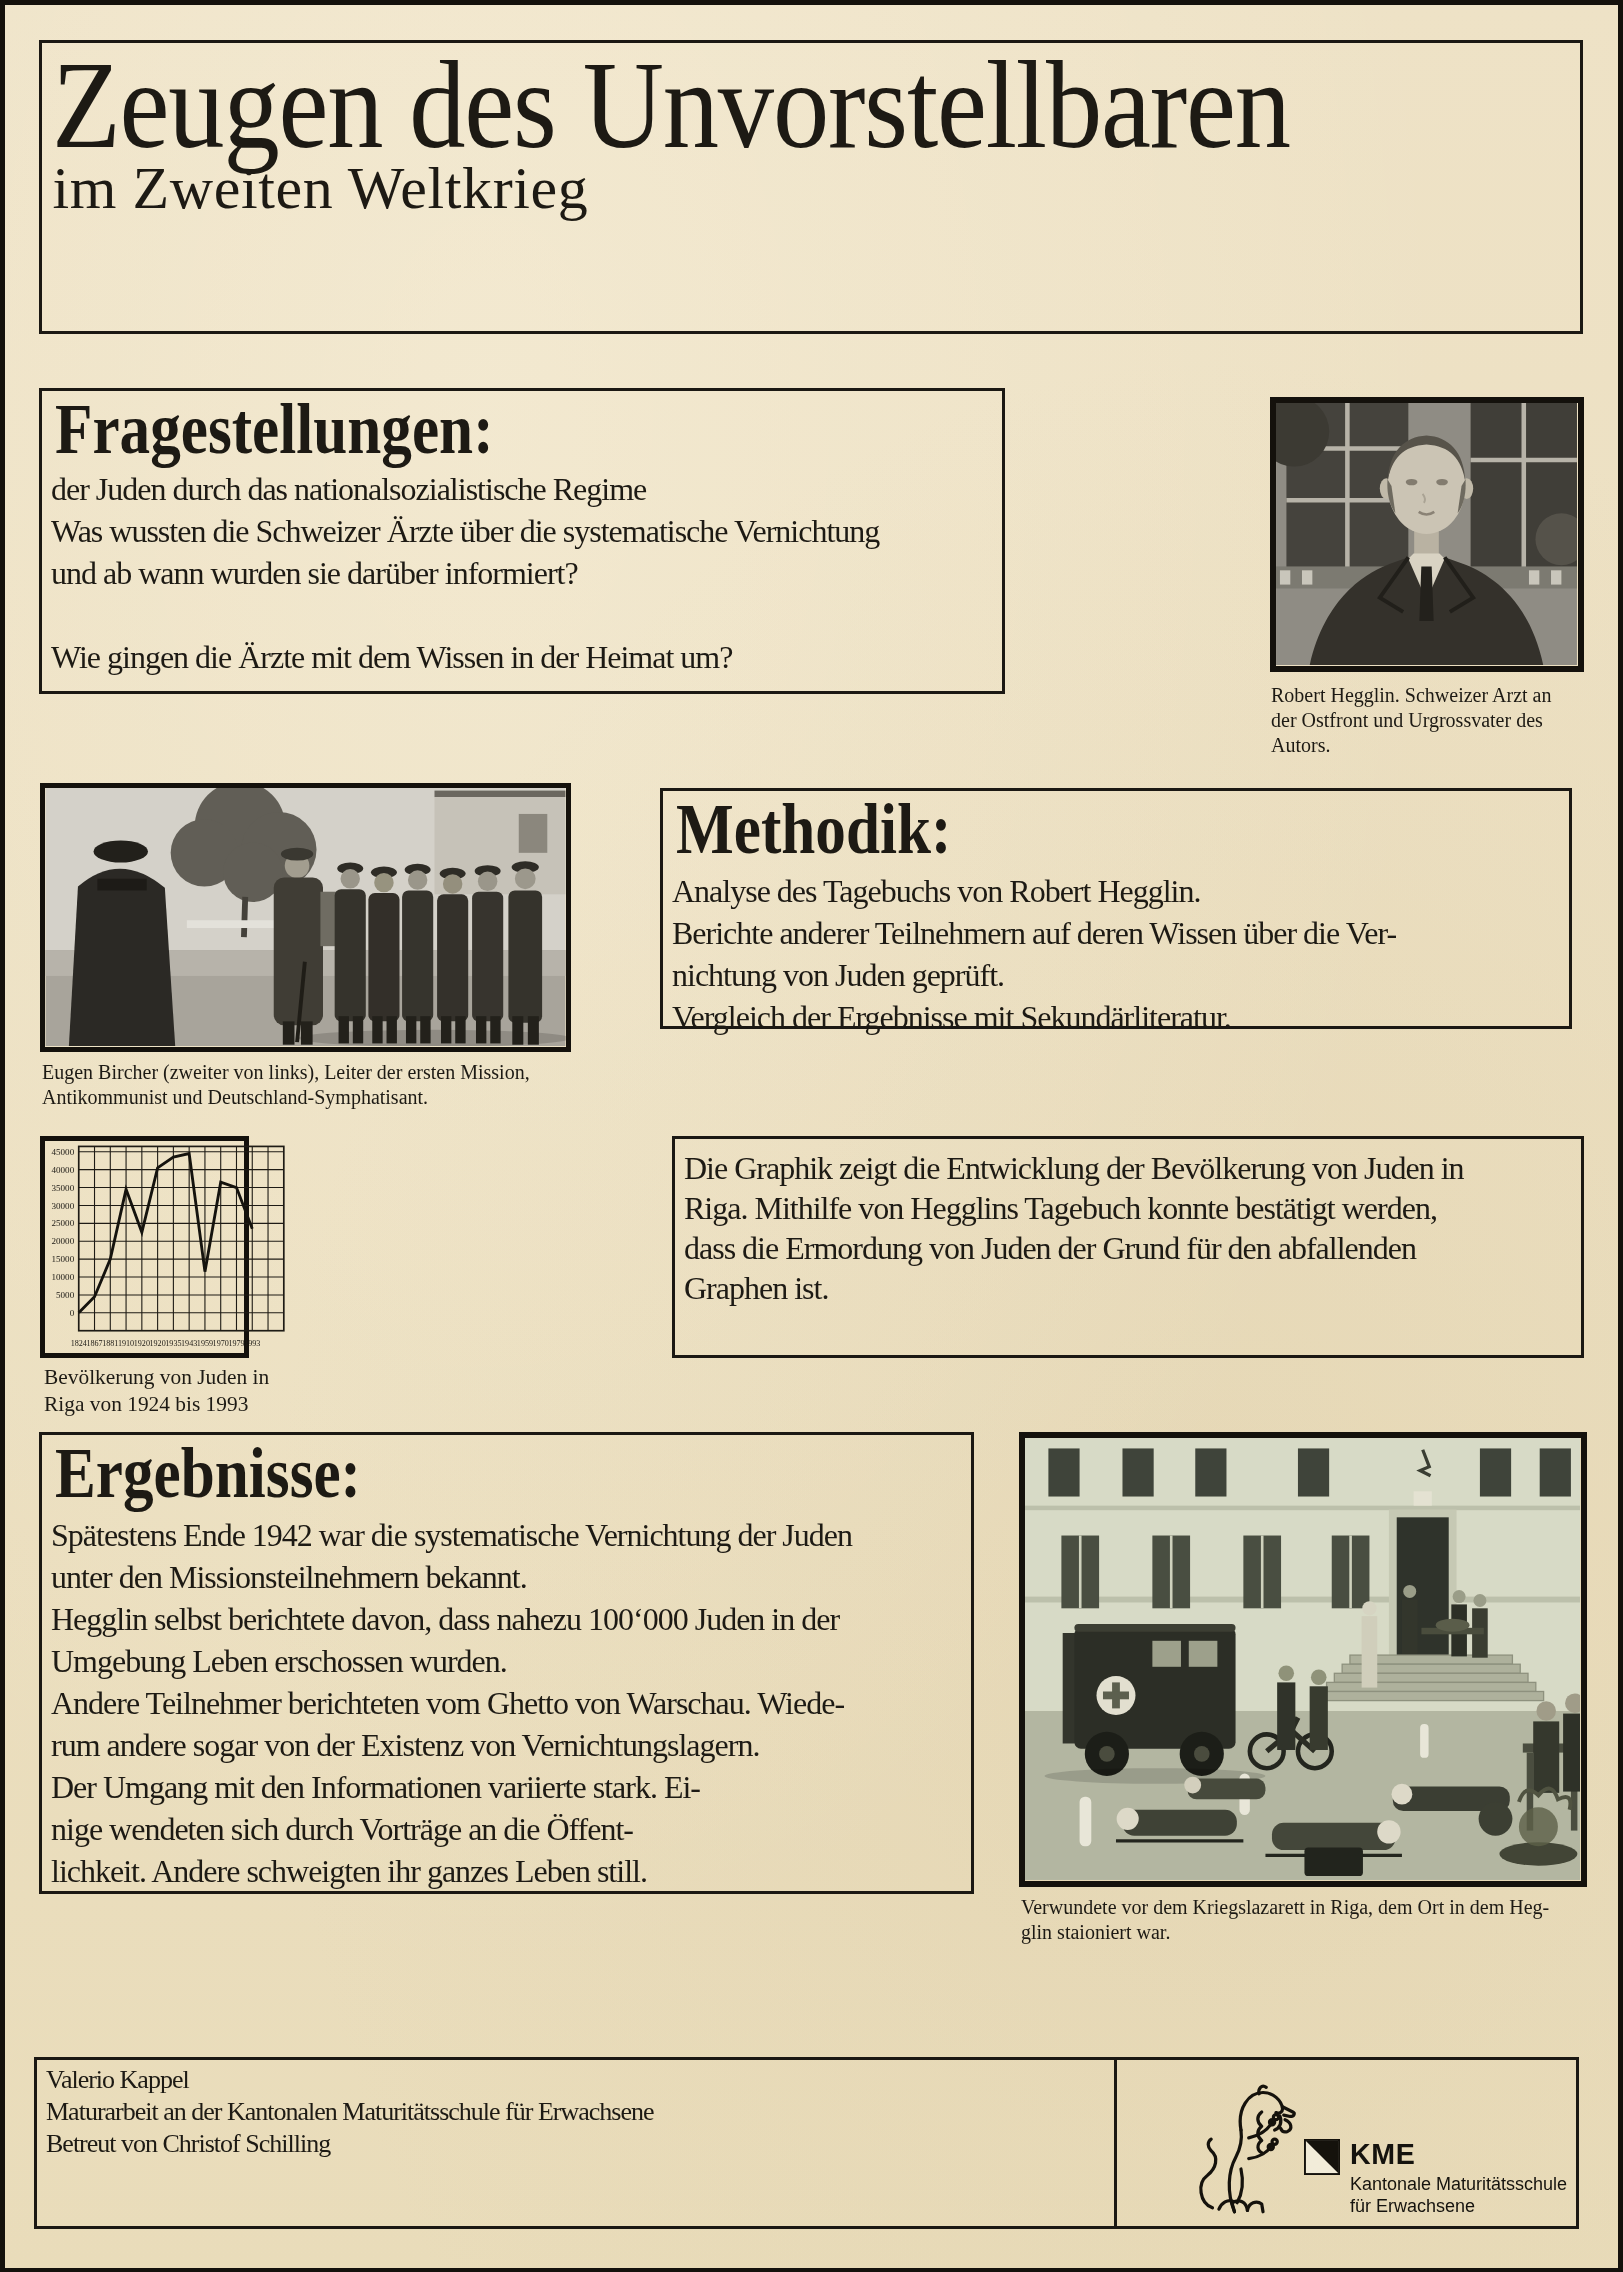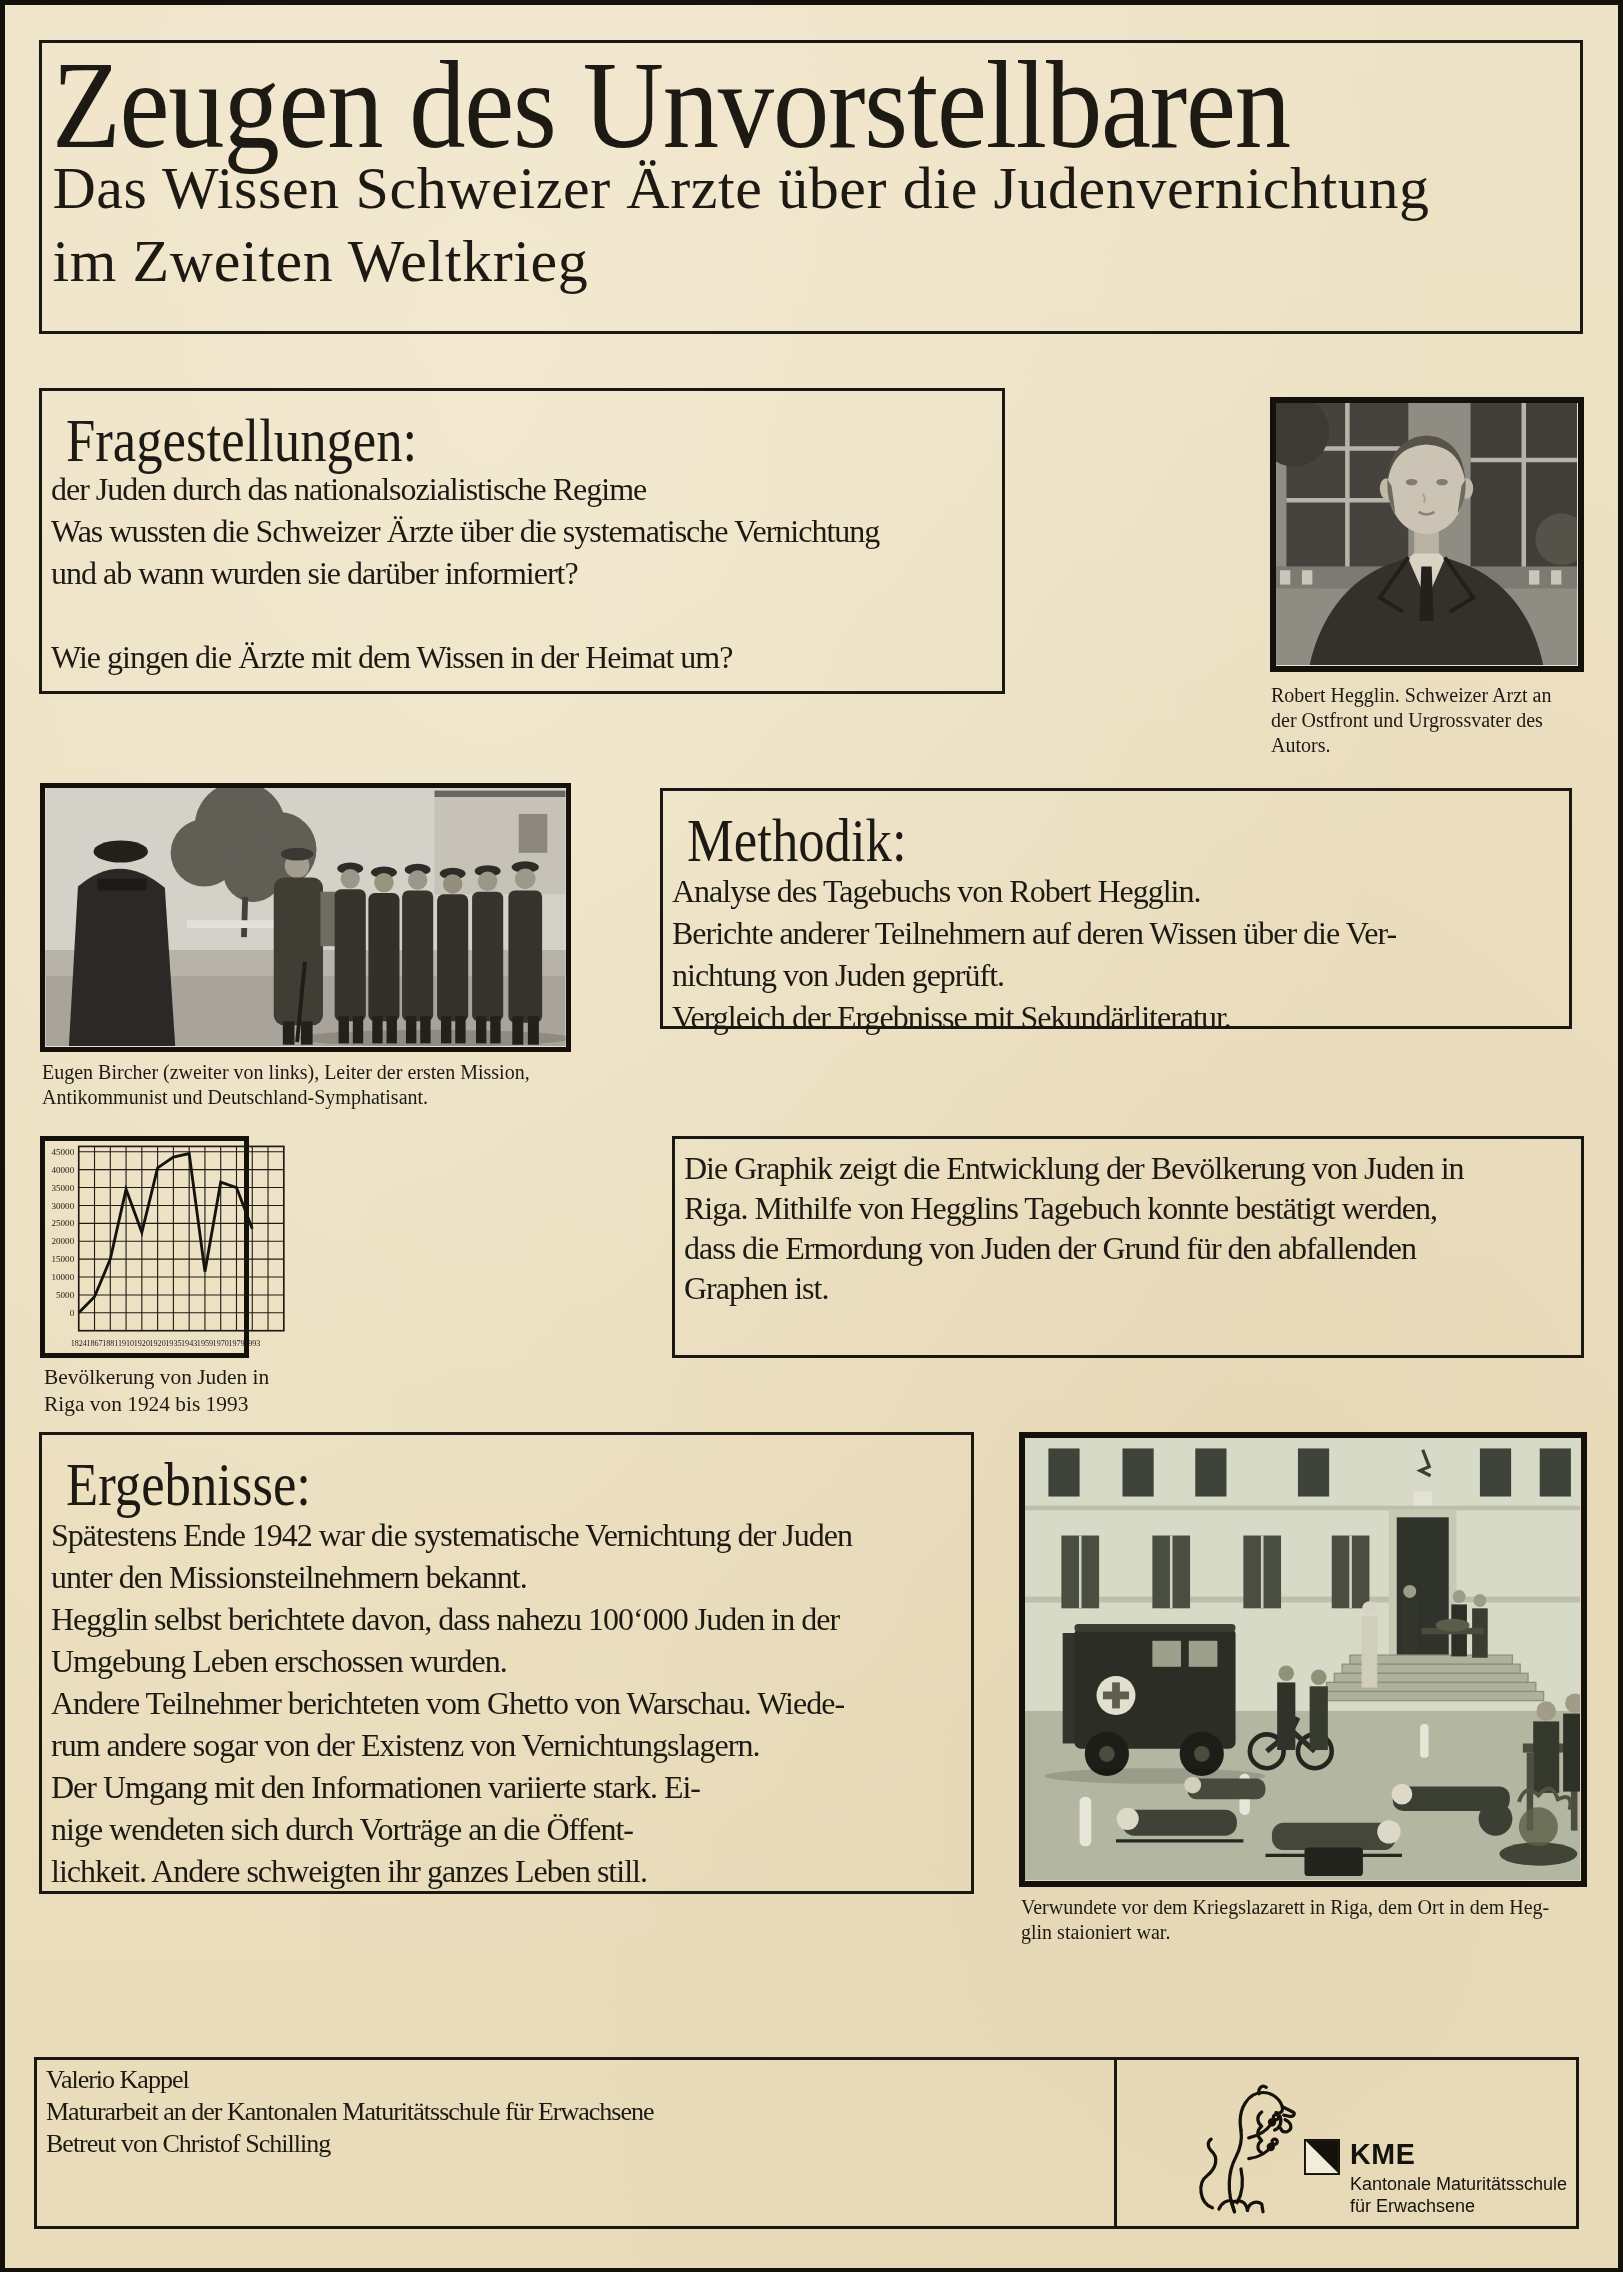--- a/index.html
+++ b/index.html
@@ -18,21 +18,21 @@
   .photo svg{display:block;}
 
   .title-box{left:39px; top:40px; width:1544px; height:294px;}
   .title-main{
     position:absolute; left:10.4px; top:-9px; margin:0; font-weight:normal;
     font-size:125px; line-height:1.15; letter-spacing:-1.3px; white-space:nowrap;
     transform:scaleX(0.90); transform-origin:0 0;
   }
   .subtitle{position:absolute; left:10.4px; top:109px; font-size:60px; line-height:73px; letter-spacing:0.6px; white-space:nowrap;}
 
-  .section-h{position:absolute; left:9px; top:0; margin:15px; font-weight:normal; font-size:62px; line-height:68px; white-space:nowrap;}
+  .section-h{position:absolute; left:9px; top:0; margin:4px; font-weight:bold; font-size:72px; line-height:68px; white-space:nowrap;}
   .section-h > span{display:inline-block; transform:scaleX(0.85); transform-origin:0 50%;}
 
   .body-text{position:absolute; left:9px; font-size:32px; line-height:42px; letter-spacing:-1px; white-space:nowrap;}
 
   .frage-box{left:39px; top:388px; width:966px; height:306px;}
   .frage-body{top:77px;}
 
   .methodik-box{left:660px; top:788px; width:912px; height:241px;}
   .methodik-body{top:79px;}
 
@@ -70,21 +70,20 @@
 </style>
 </head>
 <body>
 
 <div class="poster">
   <div class="page-frame"></div>
 
   <section class="box title-box">
     <h1 class="title-main">Zeugen des Unvorstellbaren</h1>
     <div class="subtitle">
-        <div class="tline">Das Wissen Schweizer Ärzte über die Judenvernichtung</div>
         <div class="tline">im Zweiten Weltkrieg</div>
       </div>
   </section>
 
   <section class="box frage-box">
     <h2 class="section-h"><span>Fragestellungen:</span></h2>
     <div class="body-text frage-body">
         <div class="tline">der Juden durch das nationalsozialistische Regime</div>
         <div class="tline">Was wussten die Schweizer Ärzte über die systematische Vernichtung</div>
         <div class="tline">und ab wann wurden sie darüber informiert?</div>

